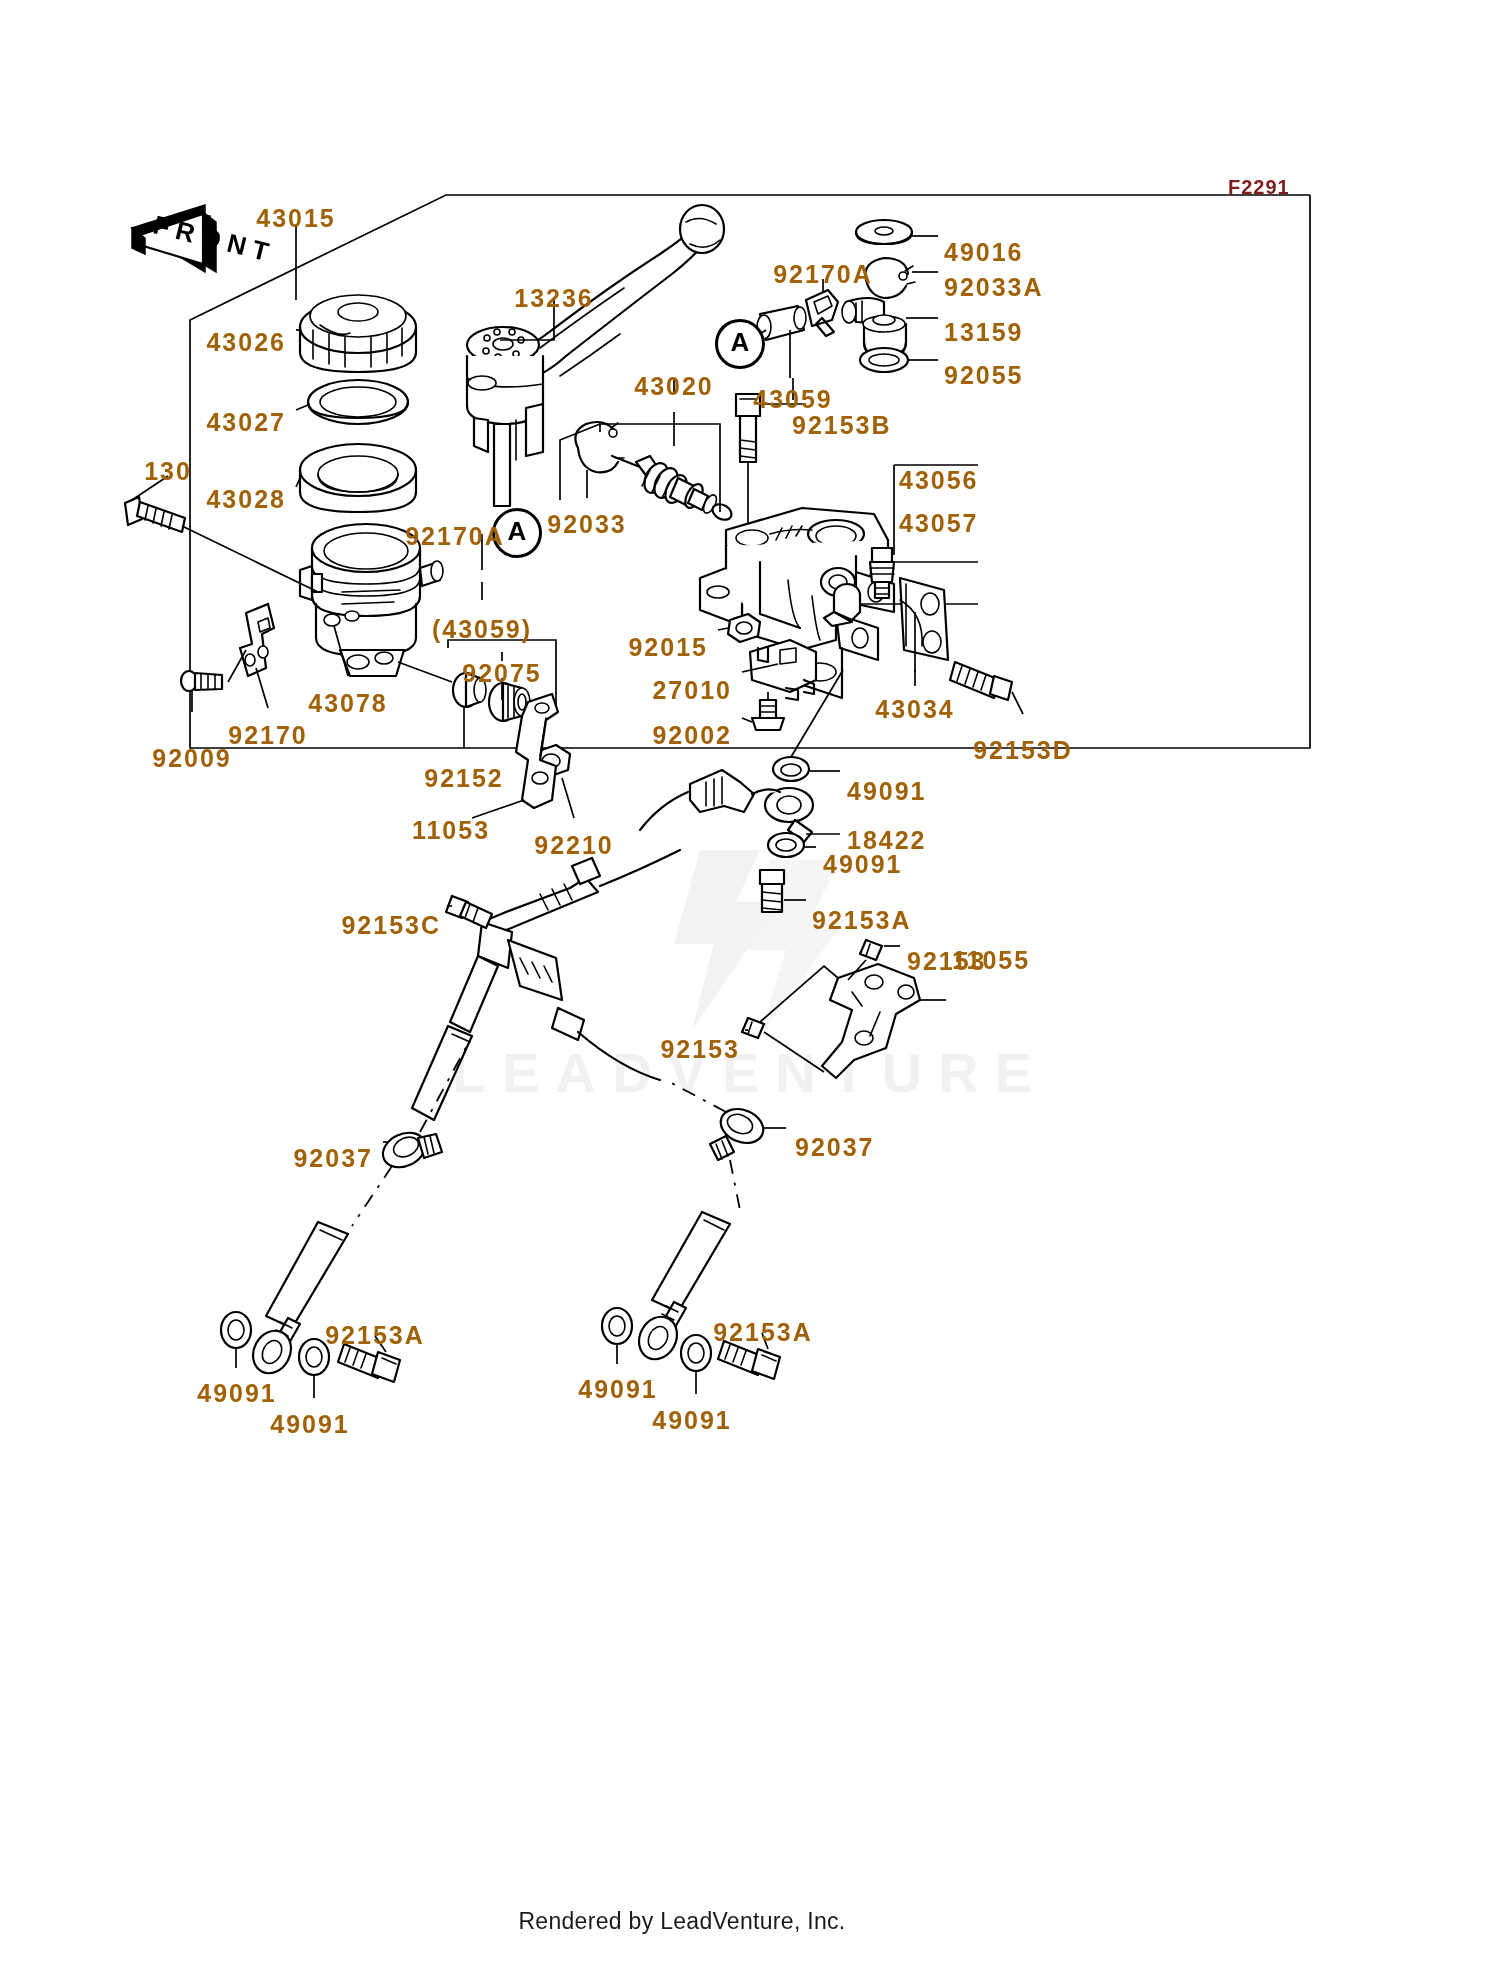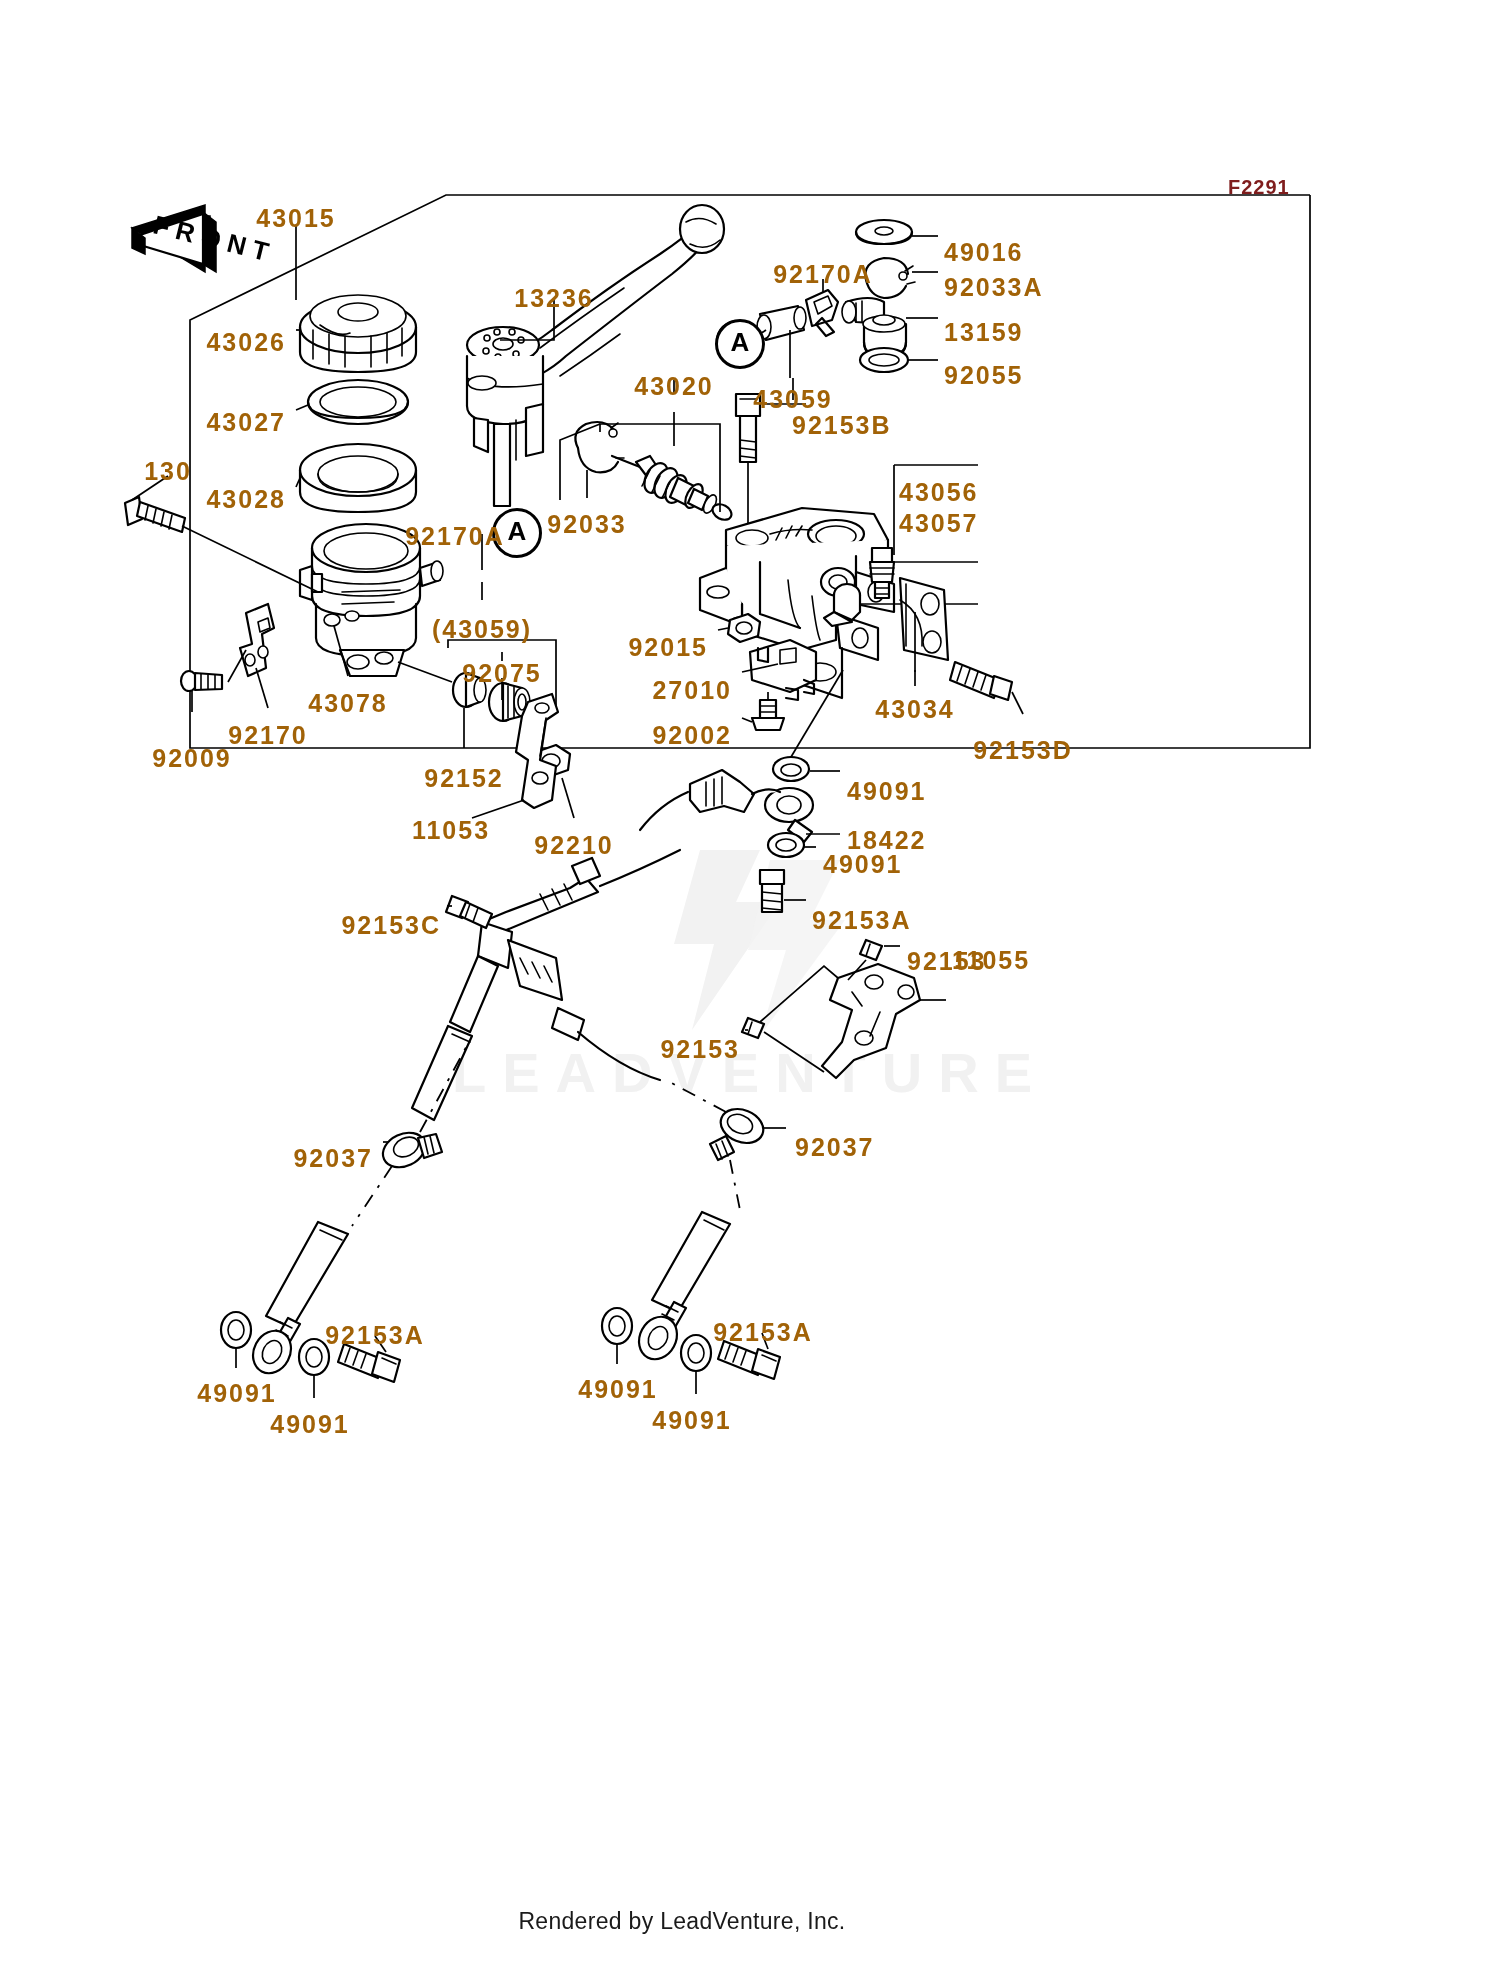--- a/index.html
+++ b/index.html
@@ -629,21 +629,21 @@
       <div class="lbl c" style="left: 554px; top: 286px;">13236</div>
       <div class="lbl c" style="left: 823px; top: 262px;">92170A</div>
       <div class="lbl" style="left: 944px; top: 240px;">49016</div>
       <div class="lbl" style="left: 944px; top: 275px;">92033A</div>
       <div class="lbl" style="left: 944px; top: 320px;">13159</div>
       <div class="lbl" style="left: 944px; top: 363px;">92055</div>
       <div class="lbl c" style="left: 793px; top: 387px;">43059</div>
       <div class="lbl c" style="left: 674px; top: 374px;">43020</div>
       <div class="lbl" style="left: 792px; top: 413px;">92153B</div>
       <div class="lbl c" style="left: 587px; top: 512px;">92033</div>
-      <div class="lbl" style="left: 899px; top: 480px;">43056</div>
+      <div class="lbl" style="left: 899px; top: 468px;">43056</div>
       <div class="lbl" style="left: 899px; top: 511px;">43057</div>
       <div class="lbl c" style="left: 455px; top: 524px;">92170A</div>
       <div class="lbl c" style="left: 482px; top: 617px;">(43059)</div>
       <div class="lbl r" style="left: 708px; top: 635px;">92015</div>
       <div class="lbl r" style="left: 732px; top: 678px;">27010</div>
       <div class="lbl c" style="left: 915px; top: 697px;">43034</div>
       <div class="lbl c" style="left: 1023px; top: 738px;">92153D</div>
       <div class="lbl r" style="left: 732px; top: 723px;">92002</div>
       <div class="lbl c" style="left: 348px; top: 671px; margin-top: 20px;">43078</div>
       <div class="lbl c" style="left: 268px; top: 723px;">92170</div>

